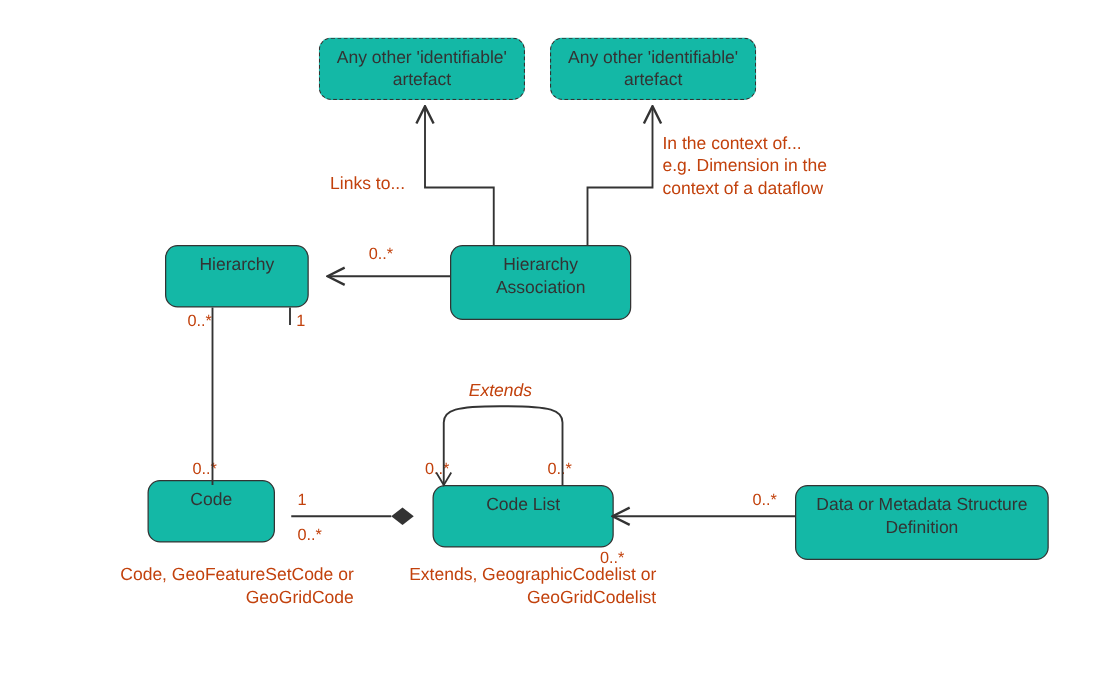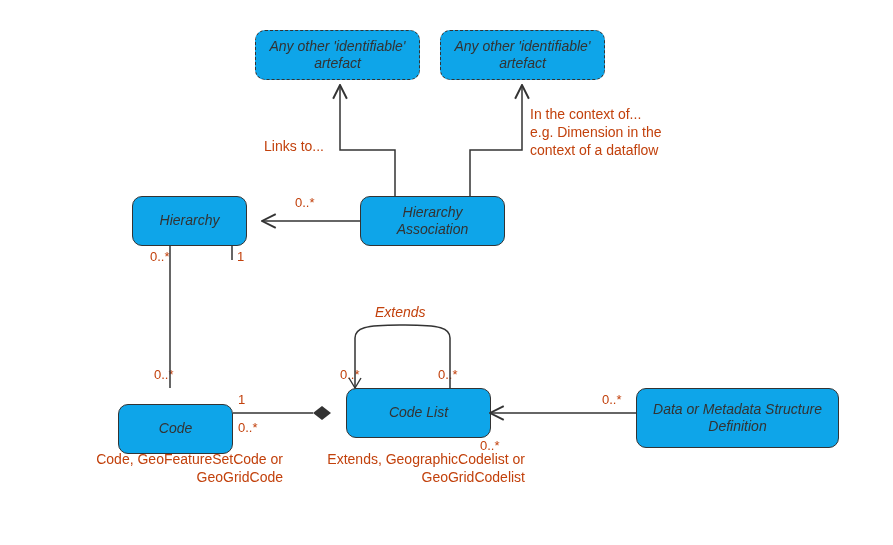--- a/index.html
+++ b/index.html
@@ -10,29 +10,28 @@
     background: #ffffff;
     font-family: Arial, Helvetica, sans-serif;
     font-size: 14px;
     color: #333;
     position: relative;
   }
   .box {
     position: absolute;
     border: 1.5px solid #333;
     border-radius: 10px;
-    background: #0ea5e9;
+    background: #14b8a6;
     display: flex;
-    align-items: center;
+    align-items: flex-start;
     justify-content: center;
     text-align: center;
     padding: 6px 8px;
     box-sizing: border-box;
     line-height: 1.25;
-    font-style: italic;
   }
   .dashed {
     border-style: dashed;
   }
   .label {
     position: absolute;
     text-align: left;
     line-height: 1.3;
     color: #c2410c;
     white-space: pre-line;
@@ -62,26 +61,26 @@
 
 <div class="box dashed" style="left:440px; top:30px; width:165px; height:50px;">
   <span>Any other
 'identifiable' artefact</span>
 </div>
 
 <div class="box" style="left:132px; top:196px; width:115px; height:50px;">
   <span>Hierarchy</span>
 </div>
 
-<div class="box" style="left:360px; top:196px; width:145px; height:50px;">
+<div class="box" style="left:360px; top:196px; width:145px; height:60px;">
   <span>Hierarchy
 Association</span>
 </div>
 
-<div class="box" style="left:118px; top:404px; width:115px; height:50px;">
+<div class="box" style="left:118px; top:384px; width:102px; height:50px;">
   <span>Code</span>
 </div>
 
 <div class="box" style="left:330px; top:388px; width:145px; height:50px;margin-left:16px;">
   <span>Code List</span>
 </div>
 
 <div class="box" style="left:636px; top:388px; width:203px; height:60px;">
   <span>Data or Metadata
 Structure Definition</span>

